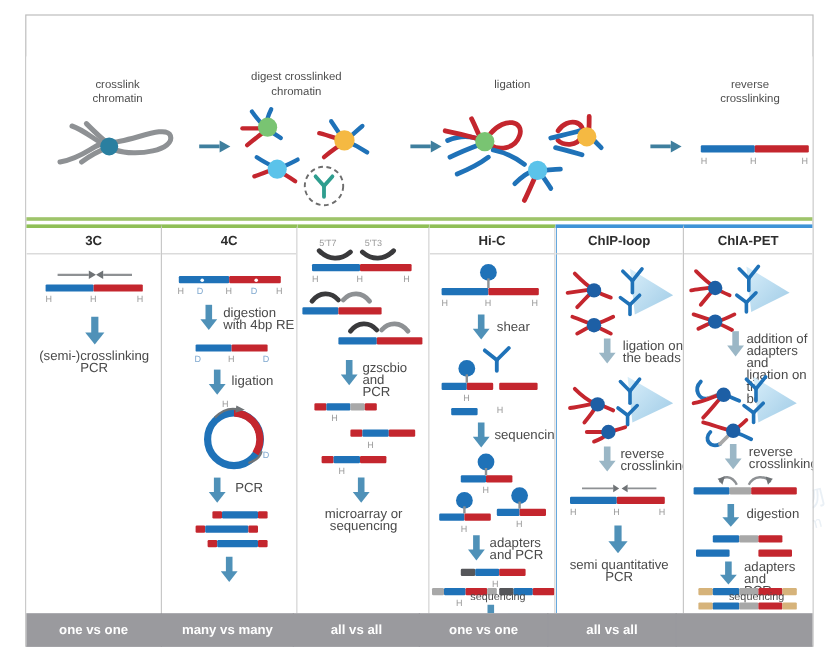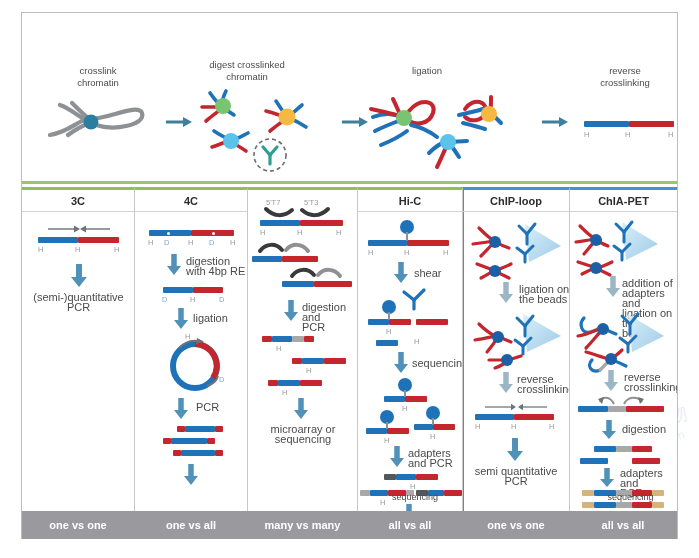--- a/index.html
+++ b/index.html
@@ -315,21 +315,21 @@
         </svg>
         <div class="bar b-blue" style="left:16px; top:25px; width:40px;"></div>
         <div class="bar b-red" style="left:56px; top:25px; width:41px;"></div>
         <div class="hmark" style="left:16px; top:33px;">H</div>
         <div class="hmark" style="left:53px; top:33px;">H</div>
         <div class="hmark" style="left:92px; top:33px;">H</div>
         <svg style="left:49px; top:52px;" width="16" height="24">
           <line x1="8" y1="0" x2="8" y2="14" stroke="#4f91b8" stroke-width="6"></line>
           <polygon points="0,13 8,23 16,13" fill="#4f91b8"></polygon>
         </svg>
-        <div class="txt txt-c" style="left:6px; top:80px; width:101px;">(semi-)quantitative
+        <div class="txt txt-c" style="left:6px; top:80px; width:101px;">(semi-)crosslinking
 PCR</div>
       </div>
     </div>
 
     <div class="col grp-green" style="width:113px;">
       <div class="col-head">4C</div>
       <div class="col-body">
         <div class="bar b-blue" style="left:14px; top:18px; width:42px;"></div>
         <div class="bar b-red" style="left:56px; top:18px; width:43px;"></div>
         <div style="position:absolute; left:32px; top:19.5px; width:3px; height:3px; border-radius:50%; background:#fff;"></div>
@@ -417,21 +417,21 @@
           <path d="M2 8 C 8 0, 18 0, 24 7" fill="none" stroke="#3a3a3c" stroke-width="4" stroke-linecap="round"></path>
           <path d="M28 7 C 34 0, 44 0, 50 8" fill="none" stroke="#8e9194" stroke-width="4" stroke-linecap="round"></path>
         </svg>
         <div class="bar b-blue" style="left:34px; top:91px; width:32px;"></div>
         <div class="bar b-red" style="left:66px; top:91px; width:38px;"></div>
 
         <svg style="left:36px; top:110px;" width="14" height="22">
           <line x1="7" y1="0" x2="7" y2="13" stroke="#4f91b8" stroke-width="5.5"></line>
           <polygon points="0,12 7,21 14,12" fill="#4f91b8"></polygon>
         </svg>
-        <div class="txt" style="left:54px; top:112px; width:56px;">digestion and
+        <div class="txt" style="left:54px; top:112px; width:56px;">gzscbio and
 PCR</div>
 
         <div class="bar b-red" style="left:14px; top:146px; width:10px;"></div>
         <div class="bar b-blue" style="left:24px; top:146px; width:20px;"></div>
         <div class="bar b-grey" style="left:44px; top:146px; width:12px;"></div>
         <div class="bar b-red" style="left:56px; top:146px; width:10px;"></div>
         <div class="hmark" style="left:28px; top:154px;">H</div>
 
         <div class="bar b-red" style="left:44px; top:168px; width:10px;"></div>
         <div class="bar b-blue" style="left:54px; top:168px; width:22px;"></div>
@@ -763,20 +763,19 @@
         <div class="bar b-tan" style="left:82px; top:290px; width:12px;"></div>
       </div>
     </div>
   </div>
 
   <div class="txt txt-c" style="left:365px; top:492px; width:100px; font-size:9px;">sequencing</div>
   <div class="txt txt-c" style="left:578px; top:492px; width:105px; font-size:9px;">sequencing</div>
 
   <div class="footer">
     <div class="footer-cell" style="width:113px;">one vs one</div>
-    <div class="footer-cell" style="width:113px;">one vs all</div>
     <div class="footer-cell" style="width:110px;">many vs many</div>
     <div class="footer-cell" style="width:105px;">all vs all</div>
     <div class="footer-cell" style="width:107px;">one vs one</div>
     <div class="footer-cell" style="width:107px;">all vs all</div>
   </div>
 
 </div>
 
 </body></html>

